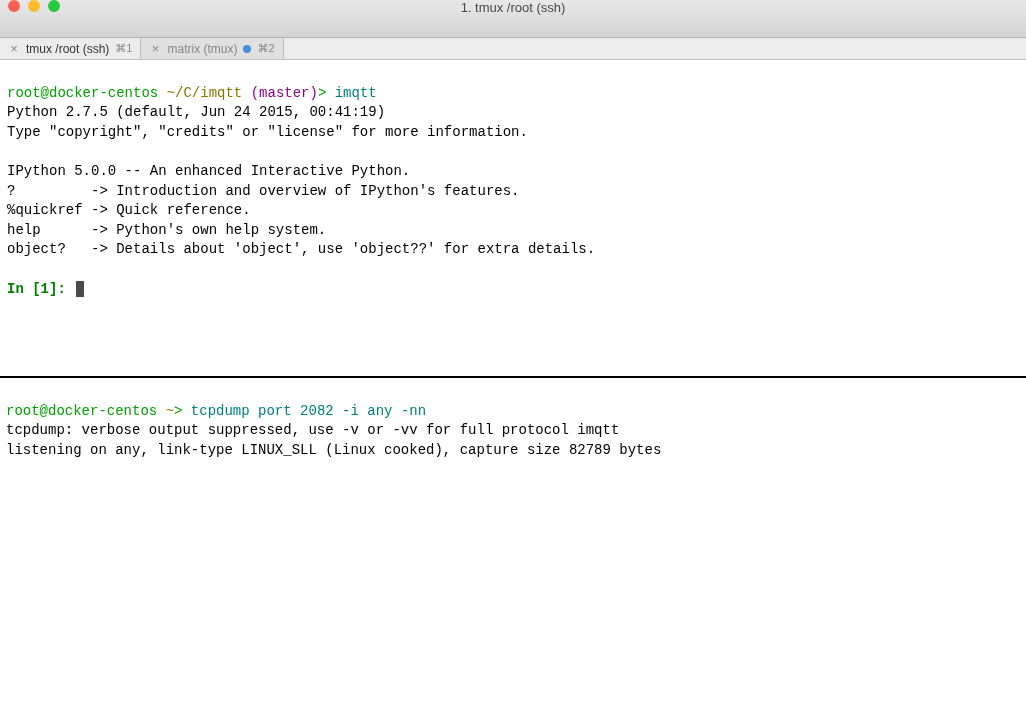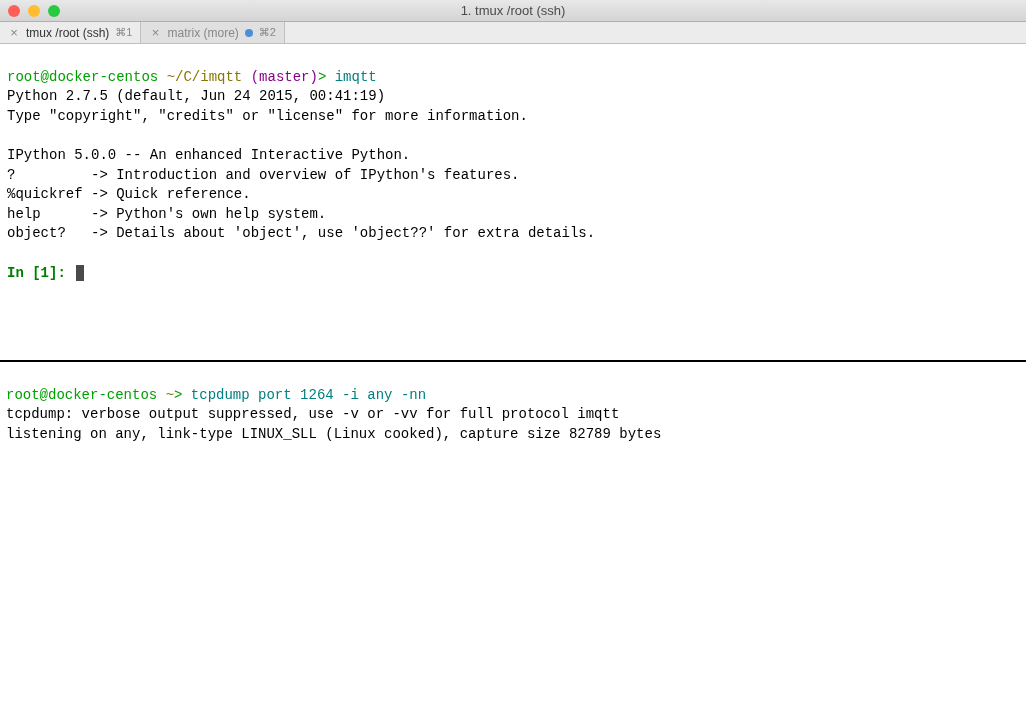--- a/index.html
+++ b/index.html
@@ -9,25 +9,24 @@
     }
     body {
       font-family: Menlo, Monaco, "Courier New", monospace;
       font-size: 14px;
       background: #ffffff;
       width: 1026px;
       height: 710px;
       overflow: hidden;
     }
     .titlebar {
-      height: 22px;
+      height: 38px;
       background: linear-gradient(to bottom, #e8e8e8, #d4d4d4);
       border-bottom: 1px solid #b0b0b0;
       display: flex;
-      align-items: center;
       position: relative;
     }
     .traffic-lights {
       display: flex;
       gap: 8px;
       padding-left: 8px;
     }
     .traffic-light {
       width: 12px;
       height: 12px;
@@ -128,21 +127,21 @@
 </div>
 
 <div class="tabbar">
   <div class="tab">
     <span class="tab-close">×</span>
     <span>tmux /root (ssh)</span>
     <span class="tab-shortcut">⌘1</span>
   </div>
   <div class="tab inactive">
     <span class="tab-close">×</span>
-    <span>matrix (more)</span>
+    <span>matrix (tmux)</span>
     <span class="tab-dot"></span>
     <span class="tab-shortcut">⌘2</span>
   </div>
 </div>
 
 <div class="terminal pane-top">
 <span class="green">root@docker-centos</span> <span class="yellow">~/C/imqtt</span> <span class="purple">(master)</span><span class="green">&gt;</span> <span class="teal">imqtt</span>
 <span>Python 2.7.5 (default, Jun 24 2015, 00:41:19)</span>
 <span>Type "copyright", "credits" or "license" for more information.</span>
 <span></span>
@@ -151,16 +150,16 @@
 <span>%quickref -&gt; Quick reference.</span>
 <span>help      -&gt; Python's own help system.</span>
 <span>object?   -&gt; Details about 'object', use 'object??' for extra details.</span>
 
 <span class="prompt-in">In [</span><span class="prompt-num">1</span><span class="prompt-in">]: </span><span class="cursor"></span>
 </div>
 
 <div class="pane-divider"></div>
 
 <div class="terminal pane-bottom">
-<span class="green">root@docker-centos</span> <span class="yellow">~</span><span class="green">&gt;</span> <span class="teal">tcpdump port 1264 -i any -nn</span>
+<span class="green">root@docker-centos</span> <span class="yellow">~</span><span class="green">&gt;</span> <span class="teal">tcpdump port 2082 -i any -nn</span>
 <span>tcpdump: verbose output suppressed, use -v or -vv for full protocol imqtt</span>
 <span>listening on any, link-type LINUX_SLL (Linux cooked), capture size 82789 bytes</span>
 </div>
 
 </body></html>

